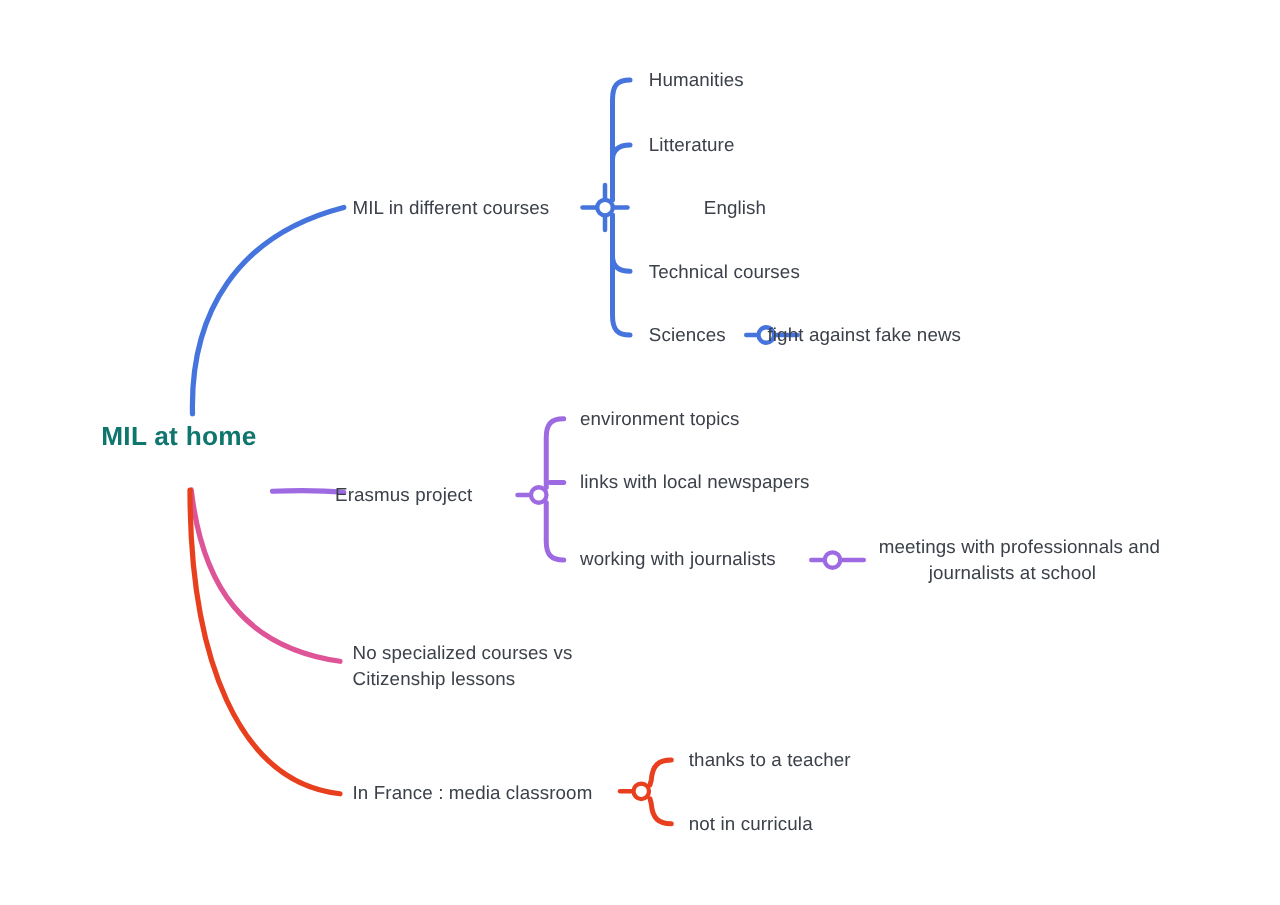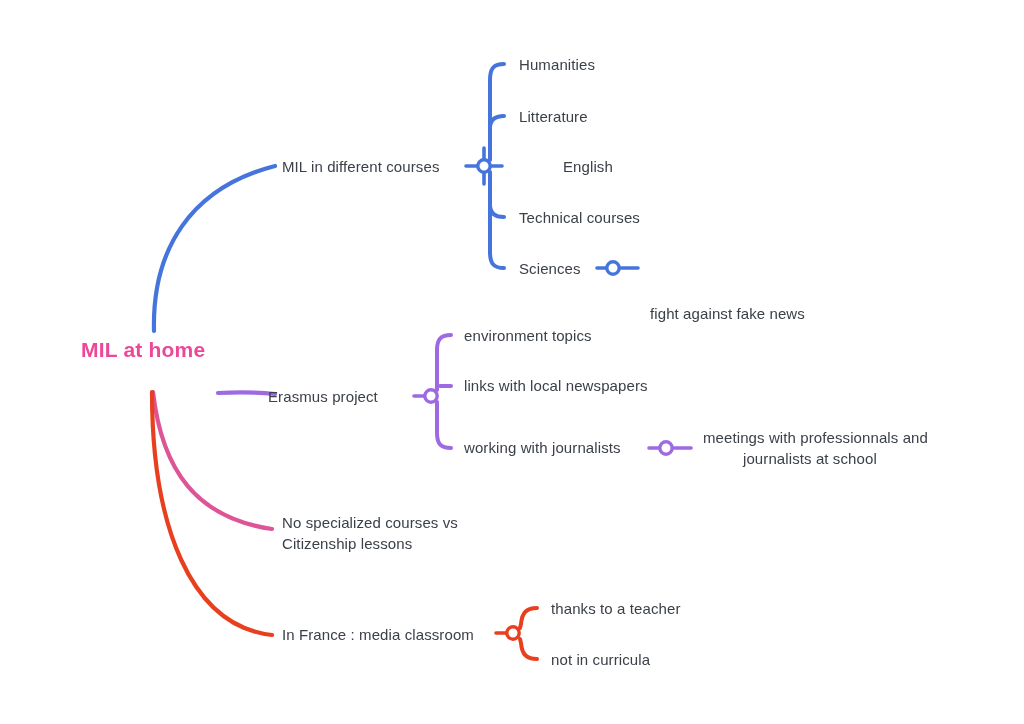--- a/index.html
+++ b/index.html
@@ -26,21 +26,21 @@
   .label {
     position: absolute;
     color: #3b4049;
     font-size: 15px;
     line-height: 21px;
     white-space: pre;
     letter-spacing: 0.1px;
   }
   .root-label {
     position: absolute;
-    color: #ec4899;
+    color: #0f766e;
     font-size: 21px;
     font-weight: bold;
     letter-spacing: 0.2px;
     white-space: pre;
   }
 </style>
 </head>
 <body>
 
 <div id="canvas">
@@ -100,21 +100,21 @@
     <div class="label" style="position:static;">Citizenship lessons</div>
   </div>
 
   <div class="label" style="left:282px; top:624px;">In France : media classroom</div>
 
   <div class="label" style="left:519px; top:54px;">Humanities</div>
   <div class="label" style="left:519px; top:106px;">Litterature</div>
   <div class="label" style="left:519px; top:156px;margin-left:44px;">English</div>
   <div class="label" style="left:519px; top:207px;">Technical courses</div>
   <div class="label" style="left:519px; top:258px;">Sciences</div>
-  <div class="label" style="left:650px; top:258px;margin-top:45px;">fight against fake news</div>
+  <div class="label" style="left:614px; top:258px;">fight against fake news</div>
 
   <div class="label" style="left:464px; top:325px;">environment topics</div>
   <div class="label" style="left:464px; top:375px;">links with local newspapers</div>
   <div class="label" style="left:464px; top:437px;">working with journalists</div>
 
   <div style="position:absolute; left:703px; top:427px;">
     <div class="label" style="position:static;">meetings with professionnals and</div>
     <div class="label" style="position:static;margin-left:40px;">journalists at school</div>
   </div>
 

